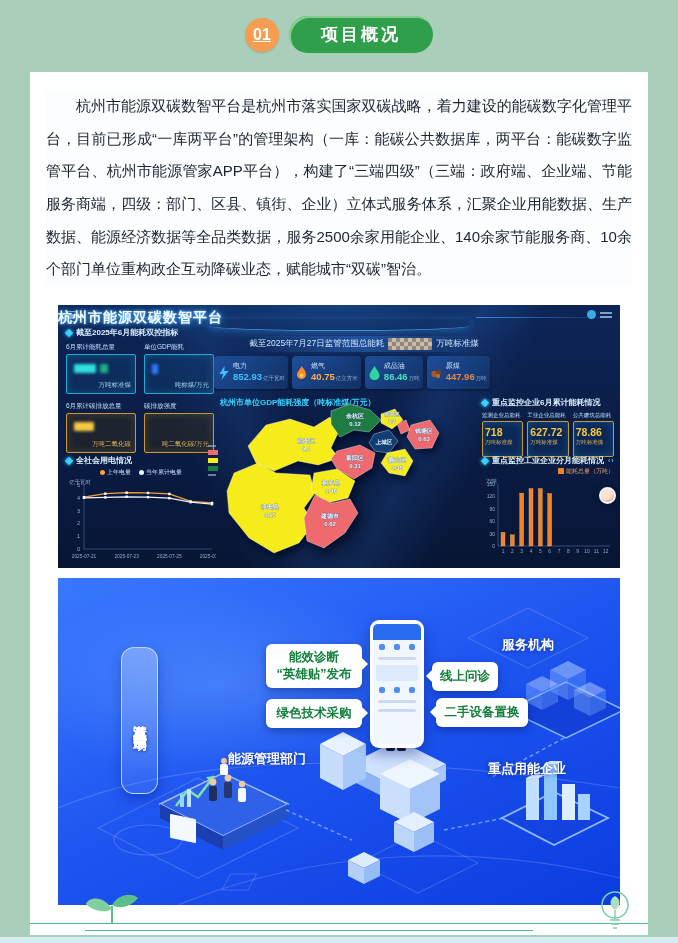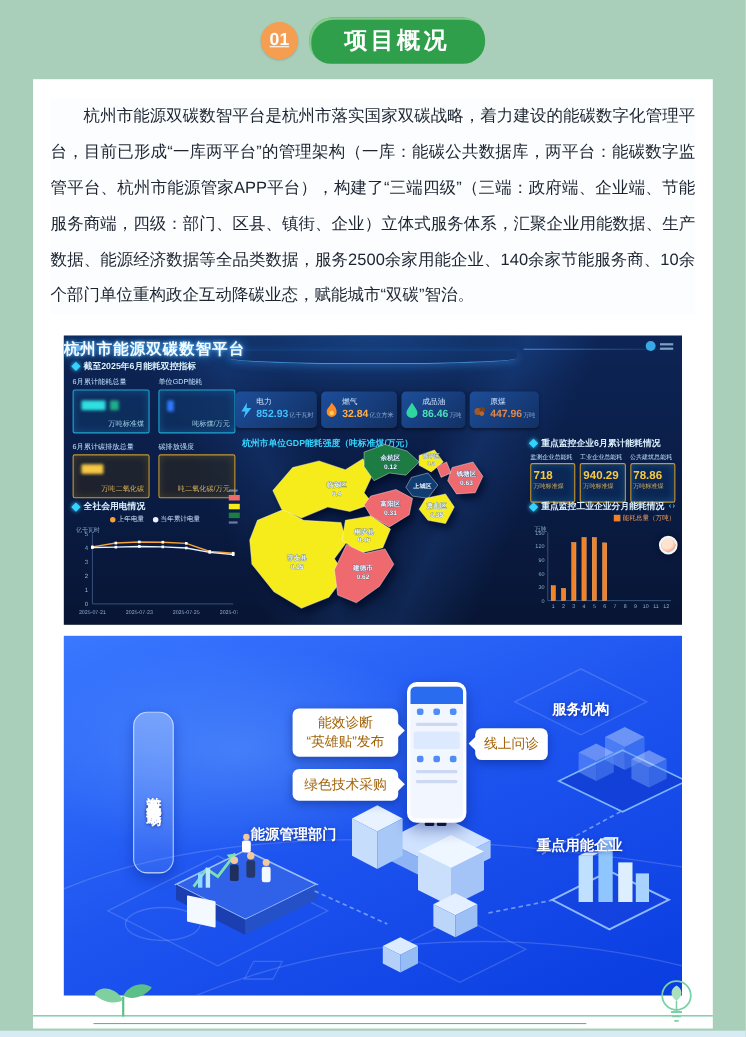--- a/index.html
+++ b/index.html
@@ -2,21 +2,21 @@
 <html><head>
 <meta charset="utf-8">
 <style>
   * { margin:0; padding:0; box-sizing:border-box; }
   html,body { width:678px; height:943px; }
   body { position:relative; background:#a9cfba; font-family:"Liberation Sans","DejaVu Sans",sans-serif; overflow:hidden; }
 
   
   .header-row { position:absolute; top:16px; left:0; right:0; display:flex; justify-content:center; align-items:center; gap:10px; z-index:3; }
   .num-badge { width:34px; height:34px; border-radius:50%; background:#f59d50; color:#fff; font-weight:bold; font-size:16px; display:flex; align-items:center; justify-content:center; box-shadow:0 1px 2px rgba(0,0,0,.15);text-decoration:underline; }
-  .title-pill { background:#2f9f4b; color:#fff; font-weight:bold; font-size:21px; letter-spacing:3px; padding:7px 32px; border-radius:20px; box-shadow:inset 2px 2px 0 rgba(205,240,195,.55); }
+  .title-pill { background:#2f9f4b; color:#fff; font-weight:bold; font-size:17px; letter-spacing:3px; padding:7px 32px; border-radius:20px; box-shadow:inset 2px 2px 0 rgba(205,240,195,.55); }
 
   
   .card { position:absolute; left:30px; top:72px; width:618px; height:863px; background:#fff; }
   .para { margin:18px 16px 0; font-size:15px; line-height:2.18; color:#1c2430; text-indent:2em; text-align:justify; background:#fbfdff; }
 
   
   .dash { position:absolute; left:28px; top:233px; width:562px; height:263px; background:
       radial-gradient(ellipse 60% 40% at 50% 0%, #16407f 0%, rgba(22,64,127,0) 60%),
       linear-gradient(115deg, rgba(40,120,255,0) 55%, rgba(60,140,255,.14) 62%, rgba(40,120,255,0) 72%),
       linear-gradient(245deg, rgba(40,120,255,0) 55%, rgba(60,140,255,.12) 63%, rgba(40,120,255,0) 73%),
@@ -92,21 +92,21 @@
     border:1.5px solid rgba(225,240,255,.75); box-shadow:0 5px 12px rgba(0,25,130,.35);
     display:flex; align-items:center; justify-content:center; }
   .vpill span { writing-mode:vertical-rl; color:#fff; font-weight:bold; font-size:13.5px; letter-spacing:1.5px; text-shadow:0 1px 3px rgba(0,20,100,.4); }
   .phone { position:absolute; left:312px; top:42px; width:54px; height:128px; background:#fff; border-radius:9px; box-shadow:0 6px 14px rgba(0,20,110,.4); padding:4px 3px; z-index:2; }
   .phone .scr { height:100%; border-radius:5px; overflow:hidden; background:#f2f6ff; display:flex; flex-direction:column; }
   .phone .hd { height:16px; background:#2a6cf0; }
   .phone .row-ic { display:flex; justify-content:space-around; padding:4px 2px; }
   .phone .row-ic i { width:6px; height:6px; border-radius:2px; background:#4f8df5; }
   .phone .band { height:16px; background:#dde9ff; margin:2px 3px; border-radius:2px; }
   .phone .ln { height:3px; background:#cdd9f2; margin:3px 5px; border-radius:2px; }
-  .callout { position:absolute; background:#fff; border-radius:6px; color:#a16207; font-weight:normal; text-align:center; box-shadow:0 3px 9px rgba(0,20,90,.4); z-index:3; line-height:1.35; }
+  .callout { position:absolute; background:#fff; border-radius:6px; color:#15803d; font-weight:bold; text-align:center; box-shadow:0 3px 9px rgba(0,20,90,.4); z-index:3; line-height:1.35; }
   .callout .tail { position:absolute; width:0; height:0; border:7px solid transparent; }
   .tail.right { right:-13px; border-left-color:#fff; }
   .tail.left  { left:-13px;  border-right-color:#fff; }
   .ilabel { position:absolute; color:#fff; font-weight:bold; font-size:13px; text-shadow:0 1px 4px rgba(0,20,100,.55); z-index:3; white-space:nowrap; }
   .iso { position:absolute; left:0; top:0; }
 
   
   .f-line1 { position:absolute; left:0; right:0; top:851px; border-top:1.5px solid #4fbe8e; }
   .f-line2 { position:absolute; left:55px; width:448px; top:858px; border-top:1px solid #4fbe8e; }
   .sprout { position:absolute; left:50px; top:820px; }
@@ -211,39 +211,44 @@
           <rect x="102.13333333333333" y="19.983999999999998" width="2.4" height="2.4" fill="#fff"></rect>
           <rect x="123.46666666666667" y="23.952" width="2.4" height="2.4" fill="#fff"></rect>
           <rect x="144.8" y="26.000000000000004" width="2.4" height="2.4" fill="#fff"></rect>
           <text x="18" y="81" text-anchor="middle" font-size="4.8" fill="#8fb0d0">2025-07-21</text>
           <text x="60.666666666666664" y="81" text-anchor="middle" font-size="4.8" fill="#8fb0d0">2025-07-23</text>
           <text x="103.33333333333333" y="81" text-anchor="middle" font-size="4.8" fill="#8fb0d0">2025-07-25</text>
           <text x="146" y="81" text-anchor="middle" font-size="4.8" fill="#8fb0d0">2025-07-27</text>
         </svg>
     </div>
 
+    <div class="subtitle">
+      <span>截至2025年7月27日监管范围总能耗</span>
+      <span class="censor"></span>
+      <span>万吨标准煤</span>
+    </div>
 
     <div class="energy-row">
       <div class="ecard">
         <svg class="eicon" viewBox="0 0 12 14">
             <polygon points="7,0 2,8 5.6,8 4,14 11,5 6.8,5" fill="#3fc1ff"></polygon>
           </svg>
         <div class="einfo">
             <div class="elabel">电力</div>
           <div class="evalue" style="color:#3fc1ff;"><span>852.93</span><span class="eunit">亿千瓦时</span></div>
           </div>
       </div>
       <div class="ecard">
         <svg class="eicon" viewBox="0 0 12 14">
             <path d="M6,0 C8,3 10.5,4.5 10.5,8.5 A4.5,4.5 0 1 1 1.5,8.5 C1.5,5.5 4.5,4 6,0 Z" fill="#ff8a2a"></path>
             <circle cx="6" cy="9.5" r="2" fill="#ffd24a"></circle>
           </svg>
         <div class="einfo">
             <div class="elabel">燃气</div>
-          <div class="evalue" style="color:#ffb04a;"><span>32.84</span><span class="eunit">亿立方米</span></div>
+          <div class="evalue" style="color:#ffb04a;"><span>40.75</span><span class="eunit">亿立方米</span></div>
           </div>
       </div>
       <div class="ecard">
         <svg class="eicon" viewBox="0 0 12 14">
             <path d="M6,0 C9,5 11,7 11,9.5 A5,4.5 0 1 1 1,9.5 C1,7 3,5 6,0 Z" fill="#2fd6a0"></path>
           </svg>
         <div class="einfo">
             <div class="elabel">成品油</div>
           <div class="evalue" style="color:#4ce0b8;"><span>86.46</span><span class="eunit">万吨</span></div>
           </div>
@@ -318,21 +323,21 @@
         <div style="flex:1;">
           <div class="r2-label">监测企业总能耗</div>
           <div class="r-box gold2" style="border-color:#c9992e;">
               <div class="val">718</div>
               <div class="unit">万吨标准煤</div>
             </div>
         </div>
         <div style="flex:1;">
           <div class="r2-label">工业企业总能耗</div>
           <div class="r-box gold2" style="border-color:#c9992e;">
-              <div class="val">940.29</div>
+              <div class="val">627.72</div>
               <div class="unit">万吨标准煤</div>
             </div>
         </div>
         <div style="flex:1;">
           <div class="r2-label">公共建筑总能耗</div>
           <div class="r-box gold2" style="border-color:#c9992e;">
               <div class="val">78.86</div>
               <div class="unit">万吨标准煤</div>
             </div>
         </div>
@@ -507,20 +512,24 @@
       <i class="tail right" style="top:13px;"></i>
     </div>
     <div class="callout" style="left:208px;top:121px;width:96px;padding:6px 4px;font-size:12.5px;">
       <span>绿色技术采购</span>
       <i class="tail right" style="top:7px;"></i>
     </div>
     <div class="callout" style="left:374px;top:84px;width:66px;padding:6px 4px;font-size:12.5px;">
       <span>线上问诊</span>
       <i class="tail left" style="top:7px;"></i>
     </div>
+    <div class="callout" style="left:378px;top:120px;width:92px;padding:6px 4px;font-size:12.5px;">
+      <span>二手设备置换</span>
+      <i class="tail left" style="top:7px;"></i>
+    </div>
 
     <div class="ilabel" style="left:444px;top:58px;">服务机构</div>
     <div class="ilabel" style="left:170px;top:172px;">能源管理部门</div>
     <div class="ilabel" style="left:430px;top:182px;">重点用能企业</div>
   </div>
 
   <div class="f-line1"></div>
   <div class="f-line2"></div>
   <svg class="sprout" width="64" height="34" viewBox="0 0 64 34">
     <path d="M32,32 L32,14" stroke="#5bbf8a" stroke-width="2" fill="none"></path>

